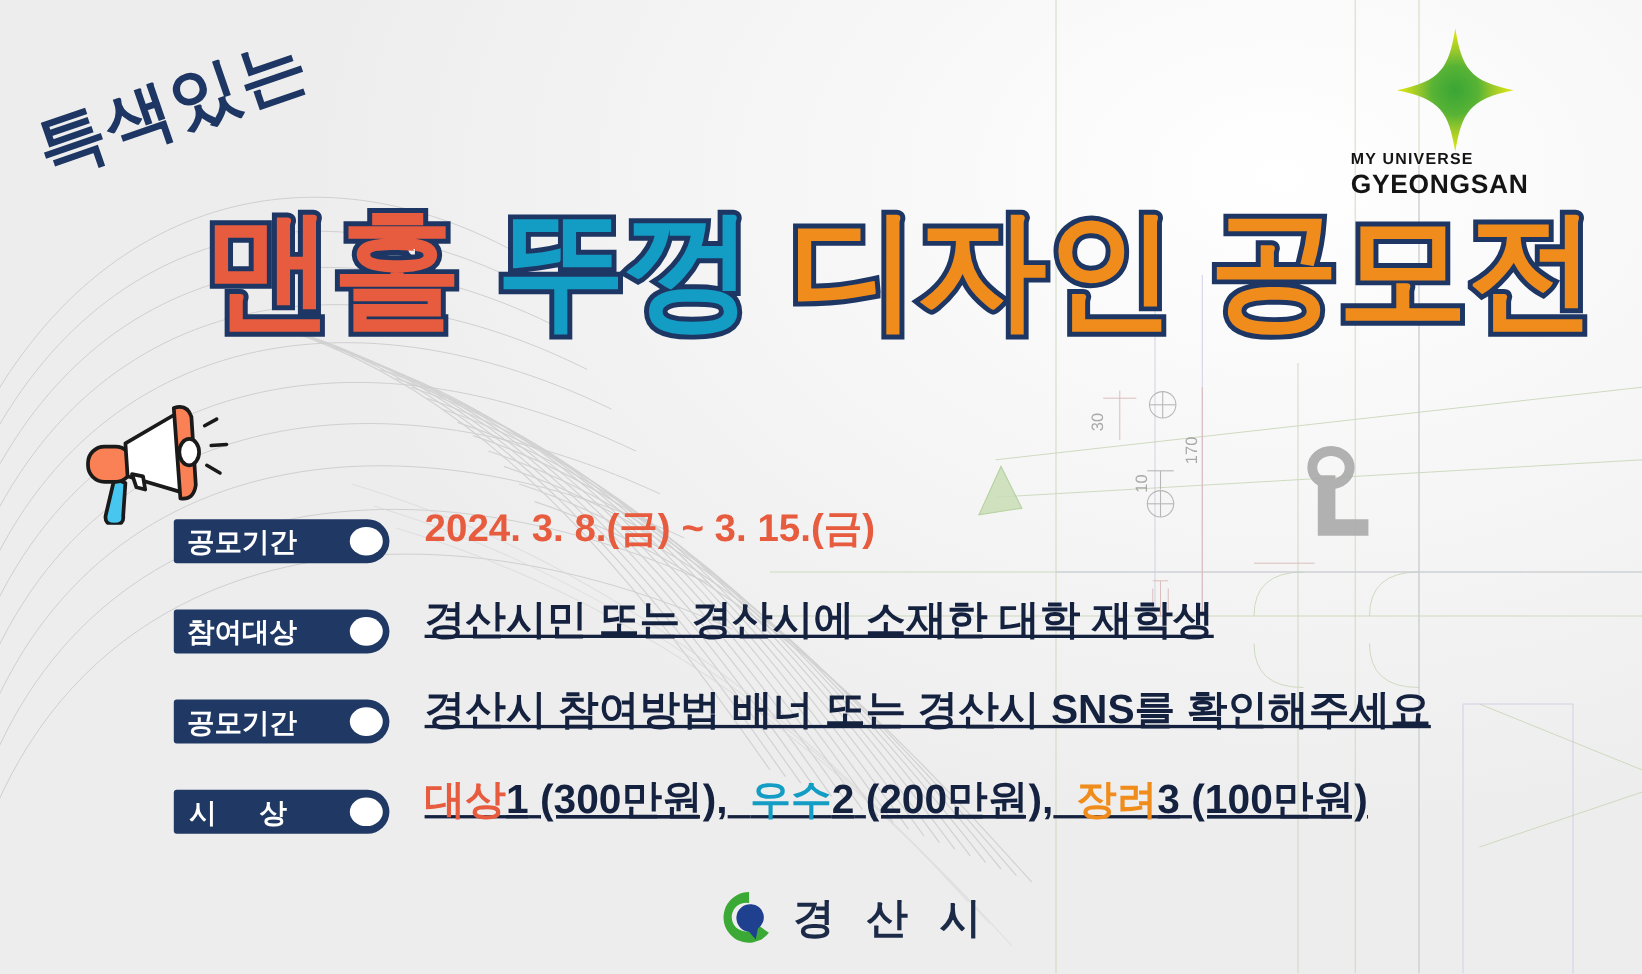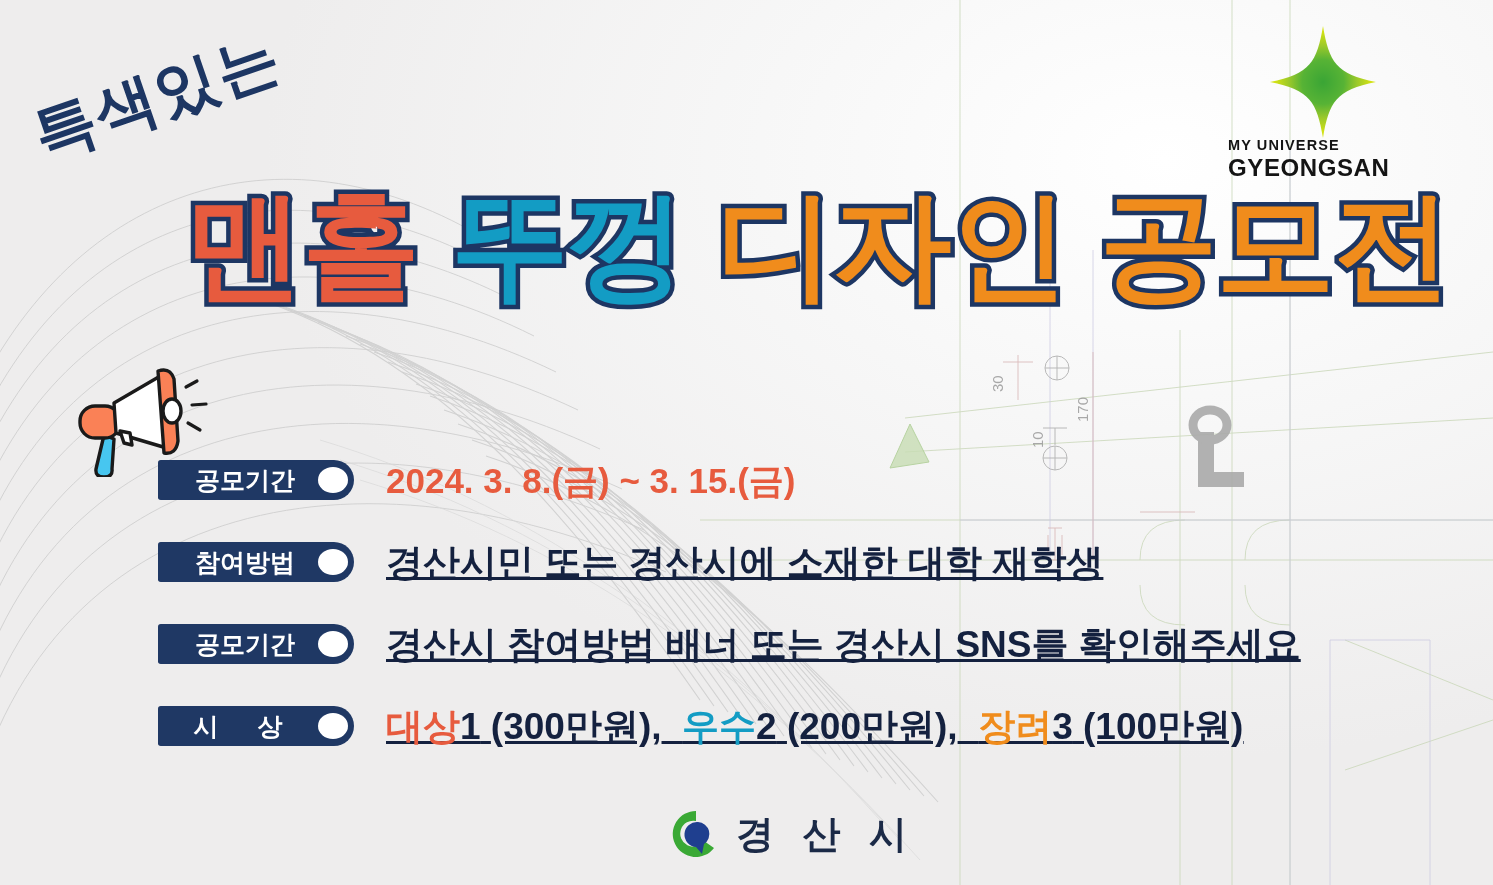--- a/index.html
+++ b/index.html
@@ -58,28 +58,27 @@
   .t-teal{color:#139cc4;}
   .t-orange{color:#f08c1c;}
 
   
   #megaphone{position:absolute;left:66px;top:357px;width:160px;height:120px;}
 
   
   #info{position:absolute;left:158px;top:452px;width:1300px;}
   .row{position:relative;height:82px;}
   .pill{
-    position:absolute;left:0;top:8px;
+    position:absolute;left:0;top:20px;
     height:40px;min-width:196px;
     background:#1f3864;
     border-radius:3px 22px 22px 3px;
     display:flex;align-items:center;
-    padding:0 6px 0 24px;
+    padding:0 6px 0 12px;
     box-sizing:border-box;
-    text-align:center;
   }
   .pill .ptxt{
     color:#ffffff;font-size:25px;font-weight:800;letter-spacing:0px;
     white-space:nowrap;flex:1;
   }
   .pill .ptxt.spaced{letter-spacing:16px;text-indent:2px;}
   .pill .dot{
     width:30px;height:26px;border-radius:50%;background:#ffffff;
     margin-left:10px;flex:none;
   }
@@ -89,21 +88,21 @@
     white-space:nowrap;line-height:58px;
   }
   .rowtext.big{font-size:35px;}
   .c-coral{color:#e75b3e;}
   .c-teal{color:#139cc4;}
   .c-orange{color:#f08c1c;}
   .c-navy{color:#14213f;text-decoration:underline;}
 
   
   #citylogo{
-    position:absolute;left:670px;top:806px;height:56px;
+    position:absolute;left:655px;top:806px;height:56px;
     display:flex;align-items:center;gap:14px;
   }
   #citylogo .cl-mark{width:52px;height:52px;display:block;}
   #citylogo .cl-text{
     font-size:38px;font-weight:800;color:#1b2a47;letter-spacing:9px;
     white-space:nowrap;
   }
 </style>
 </head>
 <body>
@@ -270,21 +269,21 @@
     <div class="row">
       <div class="pill">
         <span class="ptxt">공모기간</span>
         <span class="dot"></span>
       </div>
       <div class="rowtext big c-coral">2024.  3.  8.(금) ~  3.  15.(금)</div>
     </div>
 
     <div class="row">
       <div class="pill">
-        <span class="ptxt">참여방법</span>
+        <span class="ptxt">참여대상</span>
         <span class="dot"></span>
       </div>
       <div class="rowtext c-navy">경산시민 또는 경산시에 소재한 대학 재학생</div>
     </div>
 
     <div class="row">
       <div class="pill">
         <span class="ptxt">공모기간</span>
         <span class="dot"></span>
       </div>

